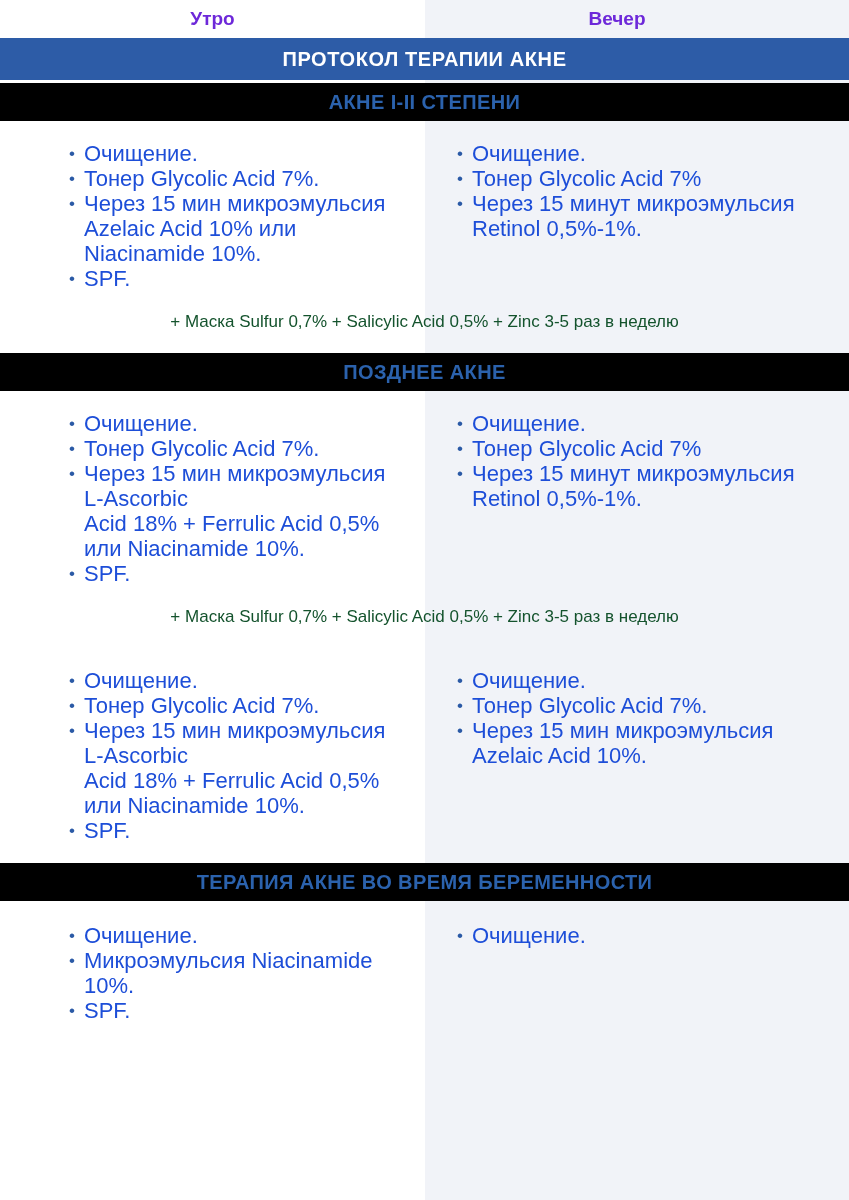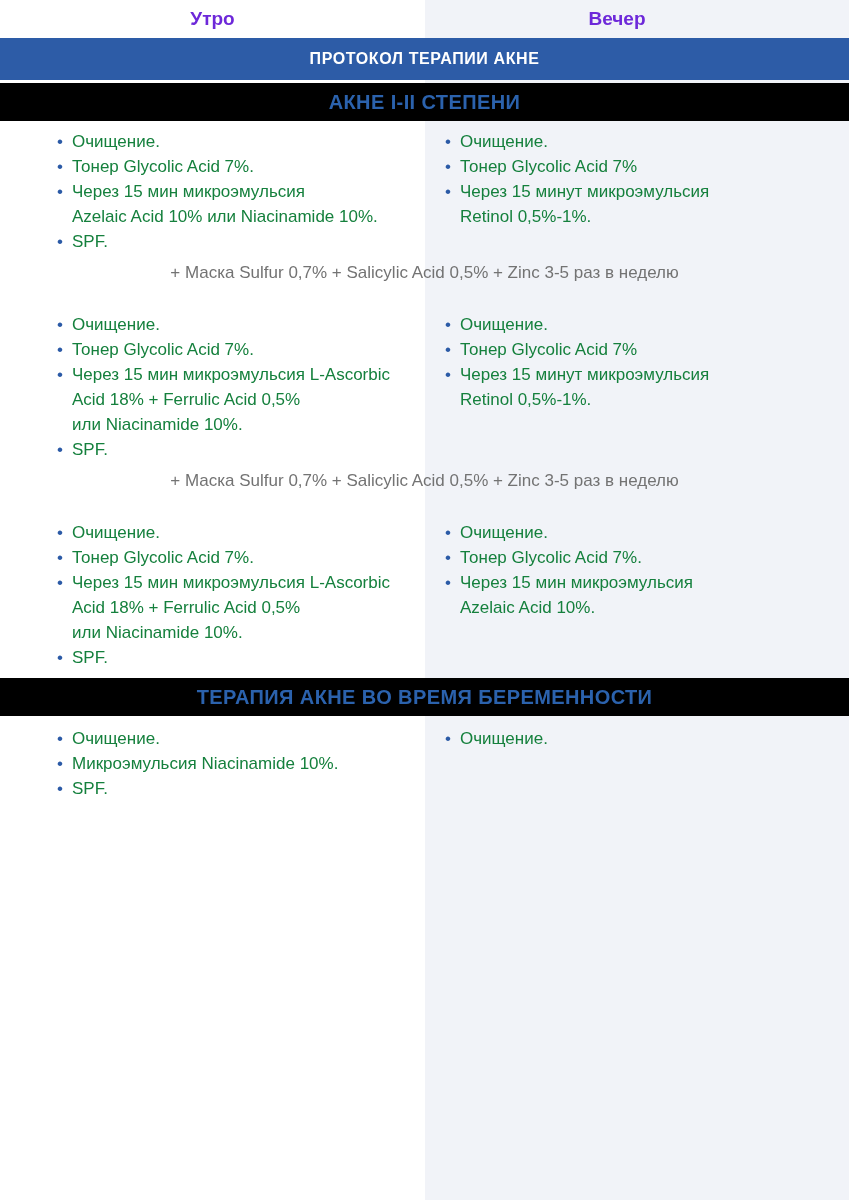--- a/index.html
+++ b/index.html
@@ -16,49 +16,49 @@
   .header-row { display:flex; height:38px; }
   .header-cell {
     width:425px; display:flex; align-items:center; justify-content:center;
     font-weight:bold; font-size:19px; color:#6d28d9;
   }
   .header-cell.evening { width:384px; }
 
   .title-banner {
     height:42px; background:#2d5ca7; color:#ffffff;
     display:flex; align-items:center; justify-content:center;
-    font-weight:bold; font-size:16px; letter-spacing:0.6px;
+    font-weight:bold; font-size:20px; letter-spacing:0.6px;
     margin-bottom:3px;
   }
 
   .section-banner {
     height:38px; background:#000000; color:#2b62ad;
     display:flex; align-items:center; justify-content:center;
     font-weight:bold; font-size:20px; letter-spacing:0.4px;
   }
   .banner-spaced { margin-top:8px; }
 
   .cols { display:flex; }
   .col { width:425px; box-sizing:border-box; padding-top:8px; }
   .col.evening { width:424px; }
   .col.last { padding-top:10px; }
 
-  ul.items { margin:0; padding:0; list-style:none; font-size:17px; color:#15803d; }
+  ul.items { margin:12px; padding:0; list-style:none; font-size:22px; color:#1d4ed8; }
   .col.morning ul.items { padding-left:57px; padding-right:10px; }
   .col.evening ul.items { padding-left:20px; padding-right:10px; }
   ul.items li {
     position:relative; padding-left:15px; line-height:25px;
     white-space:pre-line;
   }
   ul.items li::before {
     content:"\2022"; position:absolute; left:0; top:0;
     color:#2b5aa6; font-size:17px;
   }
 
-  .row-note { text-align:center; font-size:17px; color:#737373; }
+  .row-note { text-align:center; font-size:17px; color:#14532d; }
   .footer-note { margin-top:8px; height:22px; line-height:22px; margin-bottom:20px; }
   .iso-note { padding:26px 0 22px 0; line-height:25px; }
 </style>
 </head>
 <body>
 
 <div class="page">
   <div class="evening-bg"></div>
   <div class="content">
 
@@ -85,20 +85,21 @@
           <li>Очищение.</li>
           <li>Тонер Glycolic Acid 7%</li>
           <li>Через 15 минут микроэмульсия
 Retinol 0,5%-1%.</li>
         </ul>
       </div>
     </div>
     <div class="row-note footer-note">+ Маска Sulfur 0,7% + Salicylic Acid 0,5% + Zinc 3-5 раз в неделю</div>
 
 
+    <div class="section-banner">ПОЗДНЕЕ АКНЕ</div>
     <div class="cols">
       <div class="col morning">
         <ul class="items">
           <li>Очищение.</li>
           <li>Тонер Glycolic Acid 7%.</li>
           <li>Через 15 мин микроэмульсия L-Ascorbic
 Acid 18% + Ferrulic Acid 0,5%
 или Niacinamide 10%.</li>
           <li>SPF.</li>
         </ul>

